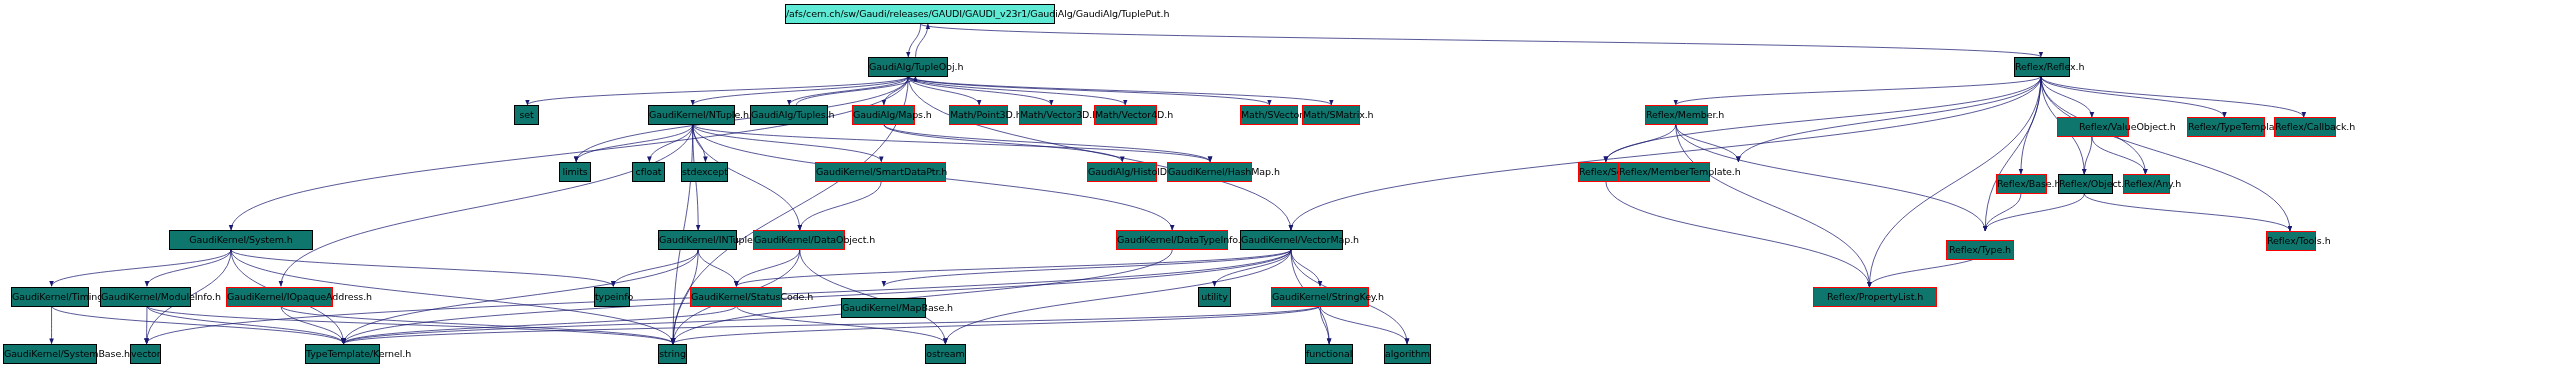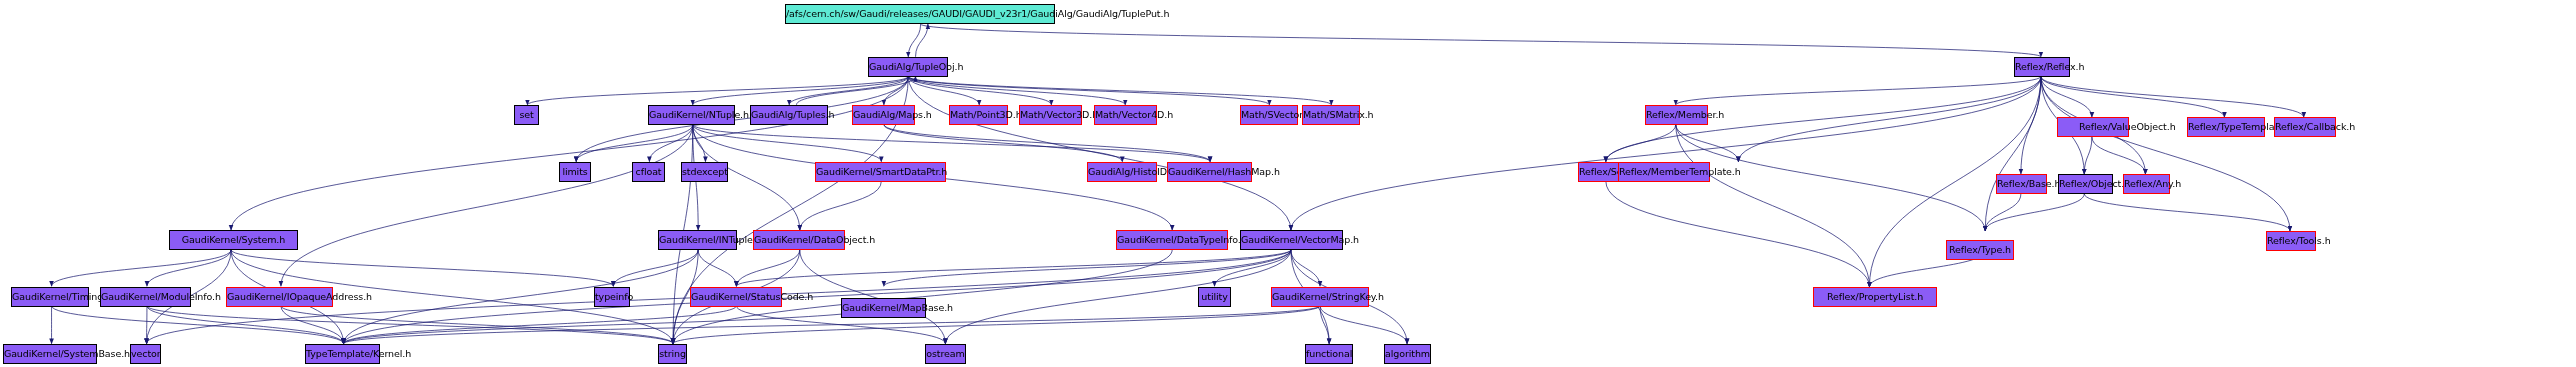--- a/index.html
+++ b/index.html
@@ -1,21 +1,21 @@
 <!DOCTYPE html>
 <html style="font-size:11.7px"><head>
 <meta charset="utf-8">
 <style>
   html, body { margin:0; padding:0; background:#ffffff; }
   body { width:2576px; height:367px; position:relative; overflow:hidden;
          font-family:"DejaVu Sans", sans-serif; }
   #graph { position:absolute; left:0; top:0; width:2576px; height:367px; }
   #edges { position:absolute; left:0; top:0; }
   .node { position:absolute; box-sizing:border-box; height:19.7px;
-          border:0.7px solid #000; background:#8b5cf6; font-size:9.5px; line-height:18px;
+          border:0.7px solid #000; background:#0f766e; font-size:9.5px; line-height:18px;
           text-align:center; white-space:nowrap; color:#000; letter-spacing:-0.1px; }
   .node.red { border-color:#ff0000; }
   .node.root { background:#5eead4; }
 </style>
 </head>
 <body>
 
 <div id="graph">
   <svg id="edges" width="2576" height="367" viewBox="0 0 3533 504">
     <defs>
@@ -126,21 +126,21 @@
     <div class="node red" style="left: 1019px; top: 105px; width: 63px;">Math/Vector3D.h</div>
     <div class="node red" style="left: 1094px; top: 105px; width: 63px;">Math/Vector4D.h</div>
     <div class="node red" style="left: 1240px; top: 105px; width: 58px;">Math/SVector.h</div>
     <div class="node red" style="left: 1302px; top: 105px; width: 58px;">Math/SMatrix.h</div>
     <div class="node" style="left: 559px; top: 162px; width: 32px;">limits</div>
     <div class="node" style="left: 632px; top: 162px; width: 33px;">cfloat</div>
     <div class="node" style="left: 681px; top: 162px; width: 47px;">stdexcept</div>
     <div class="node red" style="left: 815px; top: 162px; width: 131px;">GaudiKernel/SmartDataPtr.h</div>
     <div class="node red" style="left: 1087px; top: 162px; width: 70px;">GaudiAlg/HistoID.h</div>
     <div class="node red" style="left: 1167px; top: 162px; width: 85px;">GaudiKernel/HashMap.h</div>
-    <div class="node" style="left: 169px; top: 230px; width: 129px;">GaudiKernel/System.h</div>
+    <div class="node" style="left: 169px; top: 230px; width: 144px;">GaudiKernel/System.h</div>
     <div class="node" style="left: 658px; top: 230px; width: 79px;">GaudiKernel/INTuple.h</div>
     <div class="node red" style="left: 753px; top: 230px; width: 92px;">GaudiKernel/DataObject.h</div>
     <div class="node red" style="left: 1116px; top: 230px; width: 112px;">GaudiKernel/DataTypeInfo.h</div>
     <div class="node" style="left: 1240px; top: 230px; width: 103px;">GaudiKernel/VectorMap.h</div>
     <div class="node" style="left: 11px; top: 287px; width: 78px;">GaudiKernel/Timing.h</div>
     <div class="node" style="left: 100px; top: 287px; width: 91px;">GaudiKernel/ModuleInfo.h</div>
     <div class="node red" style="left: 226px; top: 287px; width: 107px;">GaudiKernel/IOpaqueAddress.h</div>
     <div class="node" style="left: 594px; top: 287px; width: 36px;">typeinfo</div>
     <div class="node red" style="left: 690px; top: 287px; width: 92px;">GaudiKernel/StatusCode.h</div>
     <div class="node" style="left: 841px; top: 298px; width: 85px;">GaudiKernel/MapBase.h</div>

